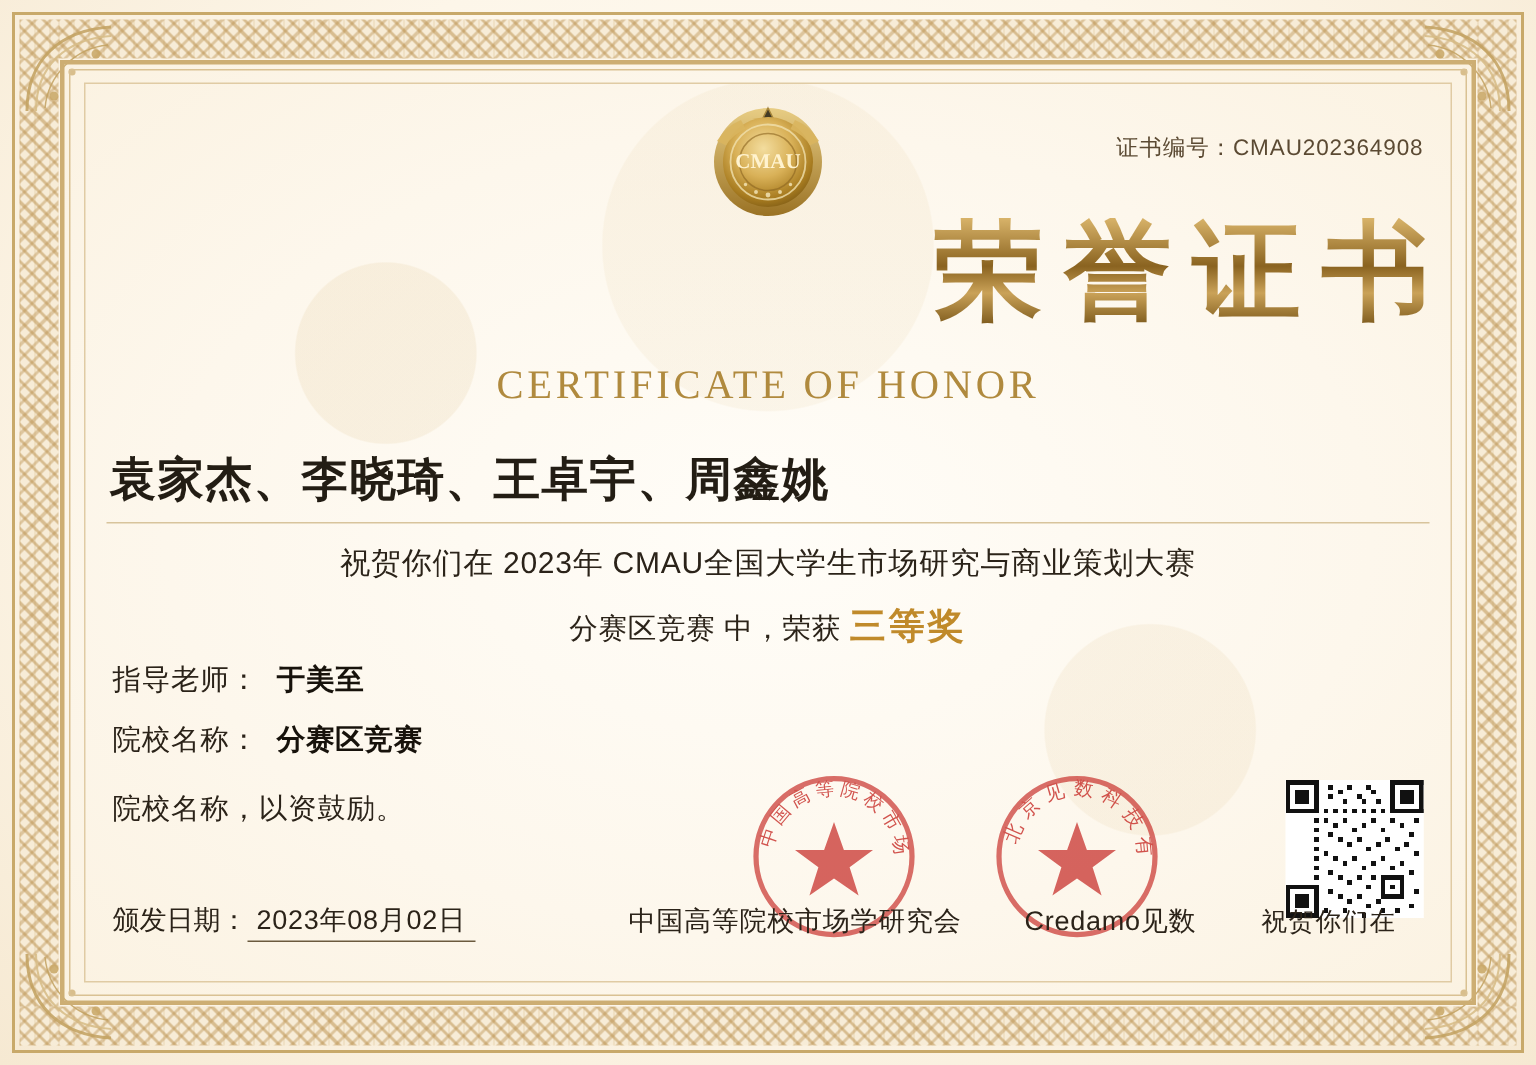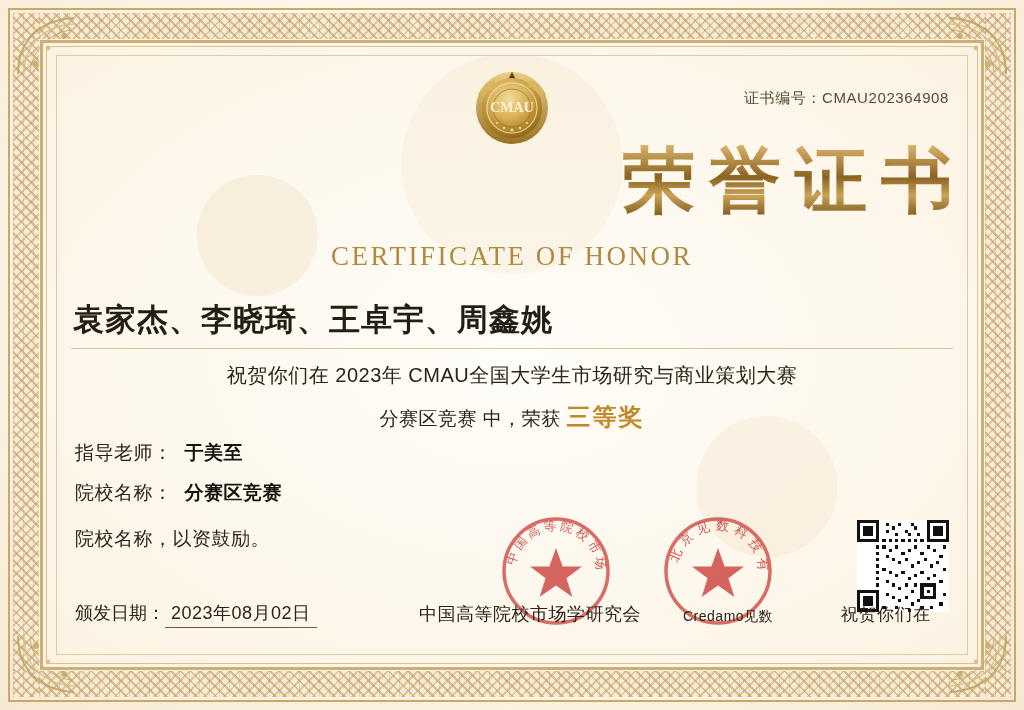--- a/index.html
+++ b/index.html
@@ -228,21 +228,21 @@
     left: 344px;
     bottom: 2px;
     font-size: 18px;
     color: #2b2319;
     letter-spacing: .5px;
   }
   .credamo-name {
     position: absolute;
     left: 608px;
     bottom: 2px;
-    font-size: 14px;
+    font-size: 18px;
     color: #2b2319;
     letter-spacing: .5px;
   }
   .qr-caption {
     position: absolute;
     right: 18px;
     bottom: 2px;
     font-size: 17px;
     color: #2b2319;
     letter-spacing: 1px;

